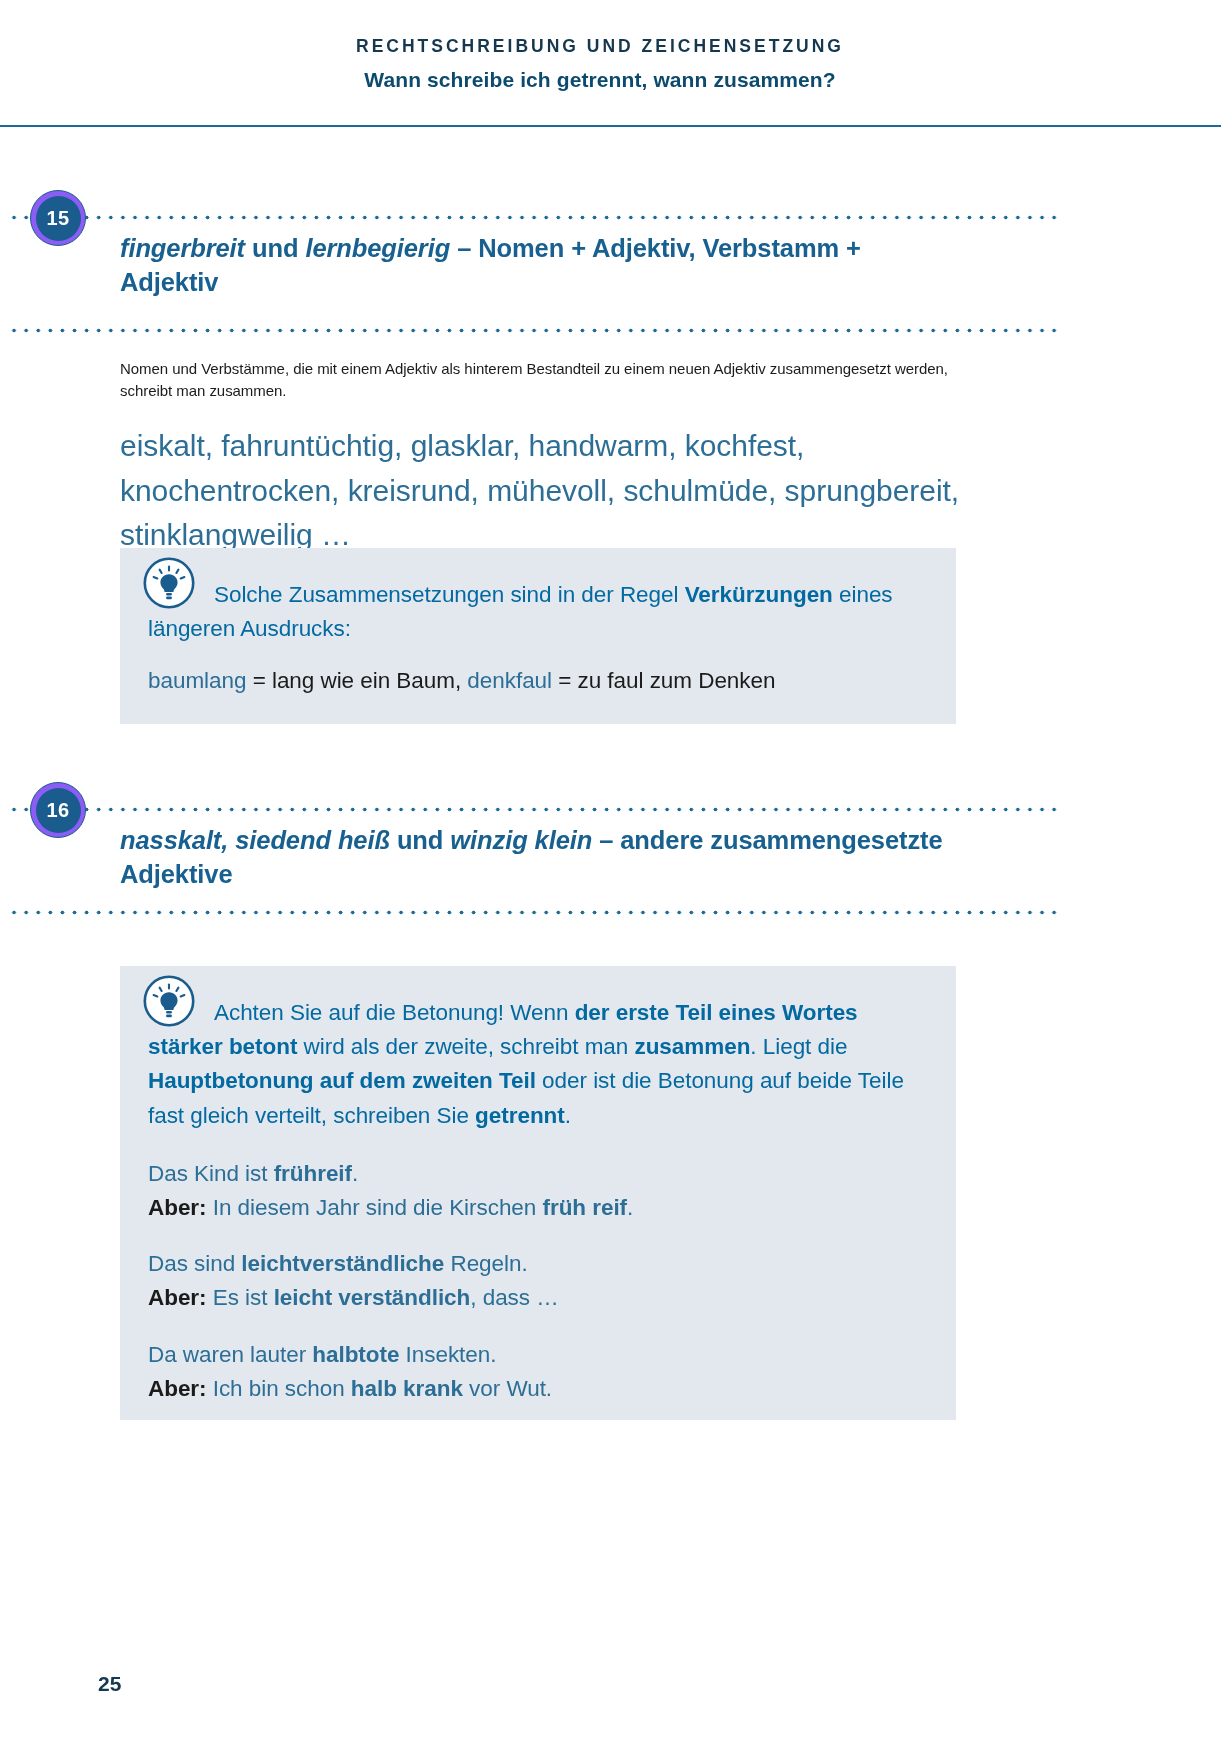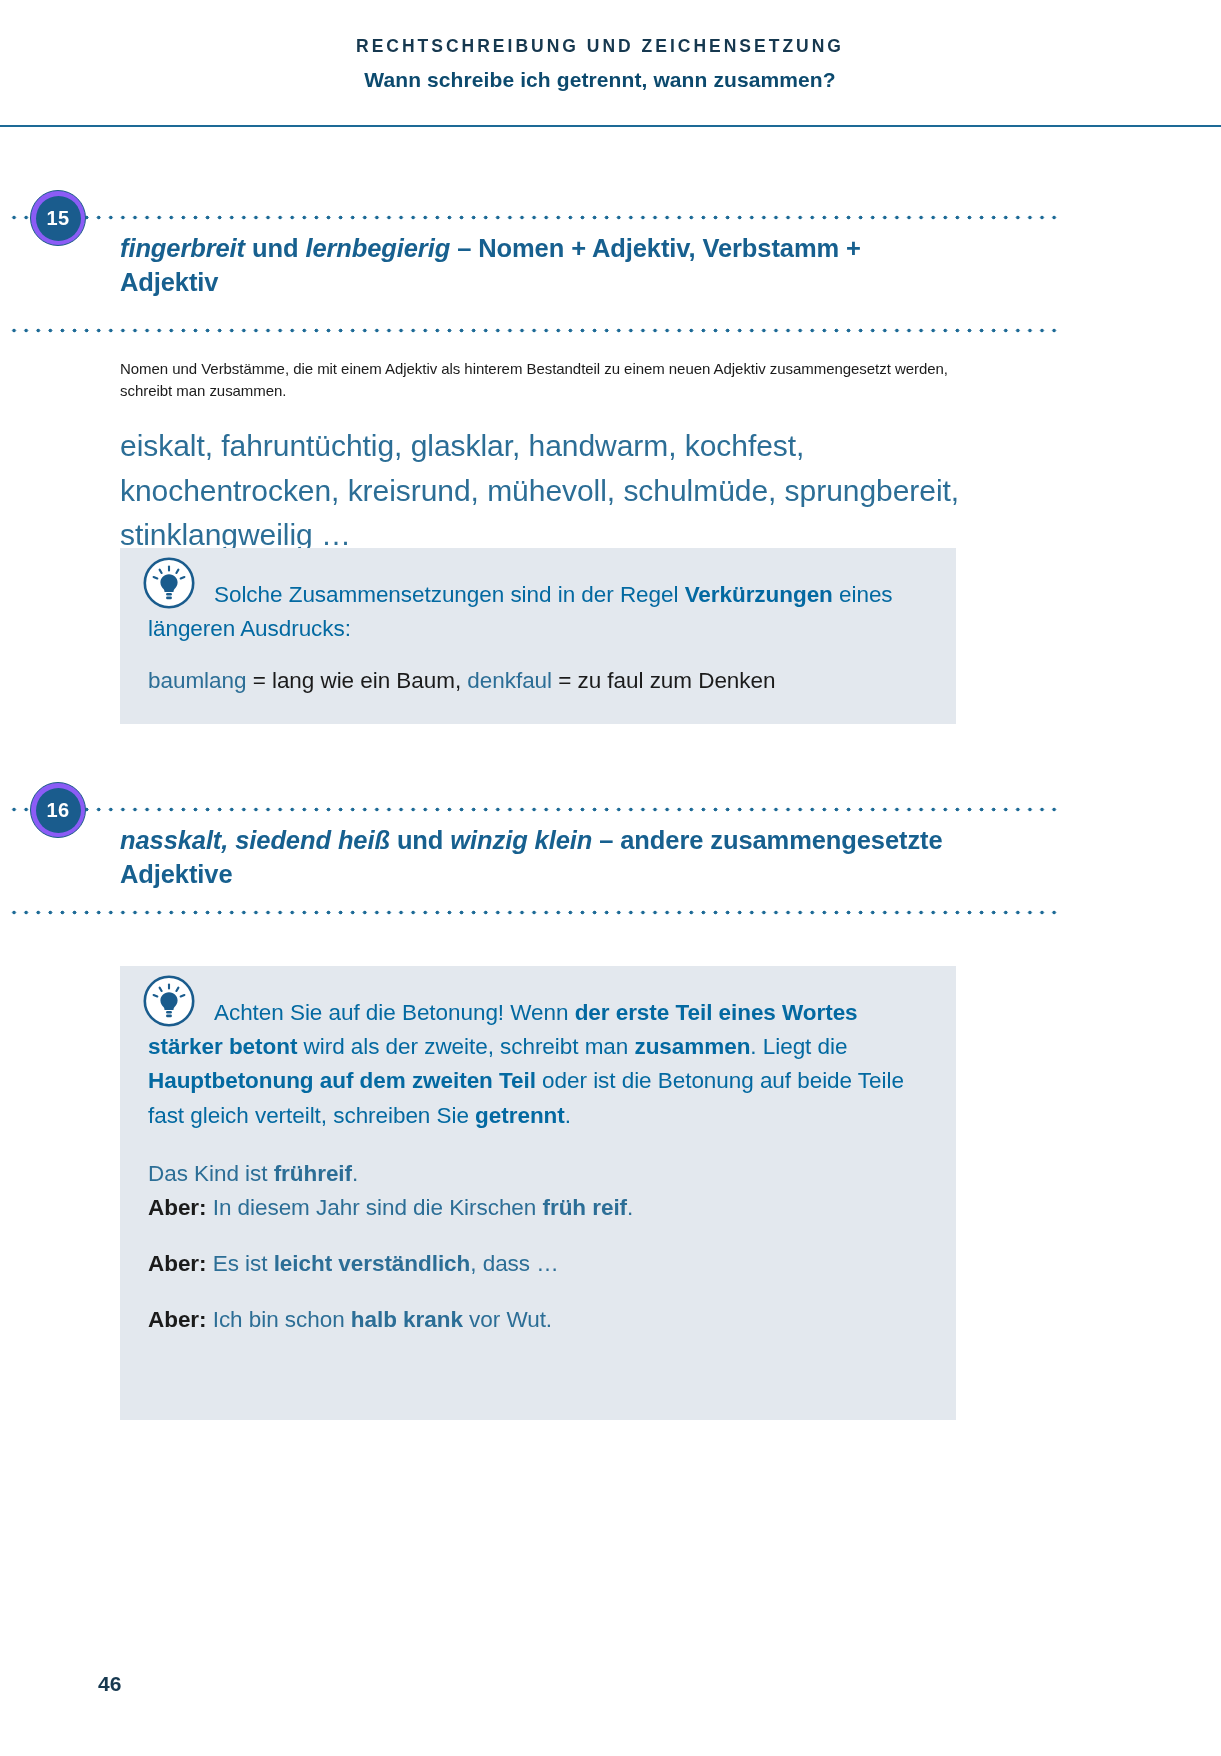--- a/index.html
+++ b/index.html
@@ -265,40 +265,46 @@
       <div class="tip-example">
         <span>Das Kind ist </span><b>frühreif</b><span>.</span>
       </div>
       <div class="tip-example">
         <span class="aber">Aber:</span><span> In diesem Jahr sind die Kirschen </span><b>früh reif</b><span>.</span>
       </div>
 
       <div style="height:22px"></div>
 
       <div class="tip-example">
+        <span>Das sind </span><b>leichtverständliche</b><span> Regeln.</span>
+      </div>
+      <div class="tip-example">
         <span class="aber">Aber:</span><span> Es ist </span><b>leicht verständlich</b><span>, dass …</span>
       </div>
 
       <div style="height:22px"></div>
 
+      <div class="tip-example">
+        <span>Da waren lauter </span><b>halbtote</b><span> Insekten.</span>
+      </div>
       <div class="tip-example">
         <span class="aber">Aber:</span><span> Ich bin schon </span><b>halb krank</b><span> vor Wut.</span>
       </div>
     </div>
   </div>
 
   <svg class="bulb" style="left:142px; top:974px;" viewBox="0 0 54 54">
     <circle cx="27" cy="27" r="24.2" fill="#ffffff" stroke="#1a5c8d" stroke-width="2.6"></circle>
     <g stroke="#1a5c8d" stroke-width="2.1" stroke-linecap="round">
       <line x1="27" y1="10.5" x2="27" y2="14.4"></line>
       <line x1="17.6" y1="13.6" x2="19.6" y2="17.0"></line>
       <line x1="36.4" y1="13.6" x2="34.4" y2="17.0"></line>
       <line x1="11.6" y1="21.0" x2="15.3" y2="22.5"></line>
       <line x1="42.4" y1="21.0" x2="38.7" y2="22.5"></line>
     </g>
     <path d="M27 18.2c-5.0 0-8.6 3.7-8.6 8.3 0 3.3 2.0 5.1 3.1 6.6 0.8 1.1 1.0 1.9 1.0 3.0h9.0c0-1.1 0.2-1.9 1.0-3.0 1.1-1.5 3.1-3.3 3.1-6.6 0-4.6-3.6-8.3-8.6-8.3z" fill="#1a5c8d"></path>
     <rect x="24.1" y="36.9" width="5.8" height="2.6" rx="1.2" fill="#1a5c8d"></rect>
     <rect x="24.1" y="40.6" width="5.8" height="2.6" rx="1.2" fill="#1a5c8d"></rect>
   </svg>
 
-  <div class="pagenum">46</div>
+  <div class="pagenum">25</div>
 
 </div>
 
 </body></html>

